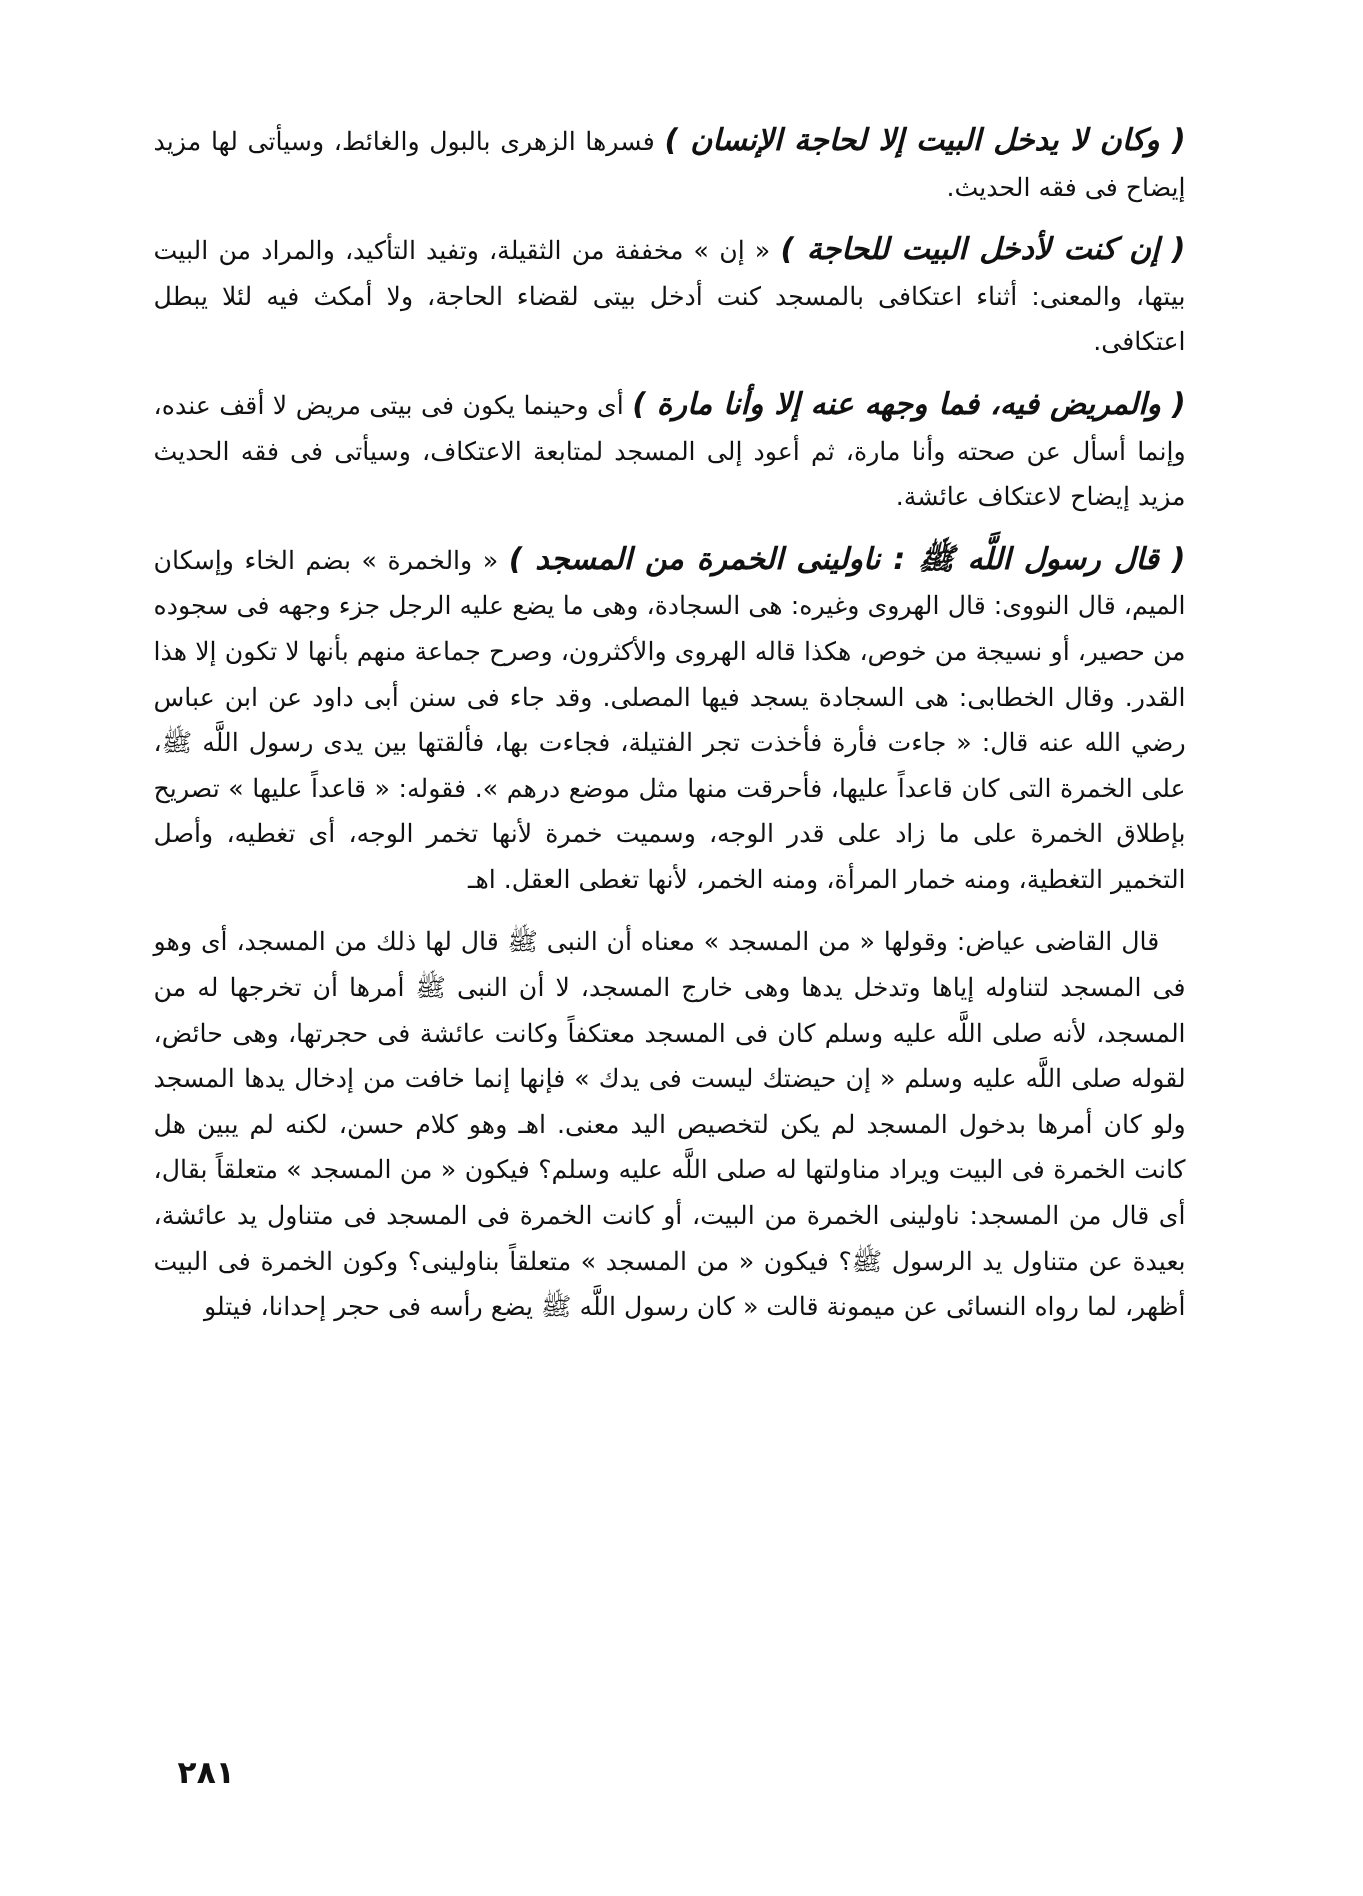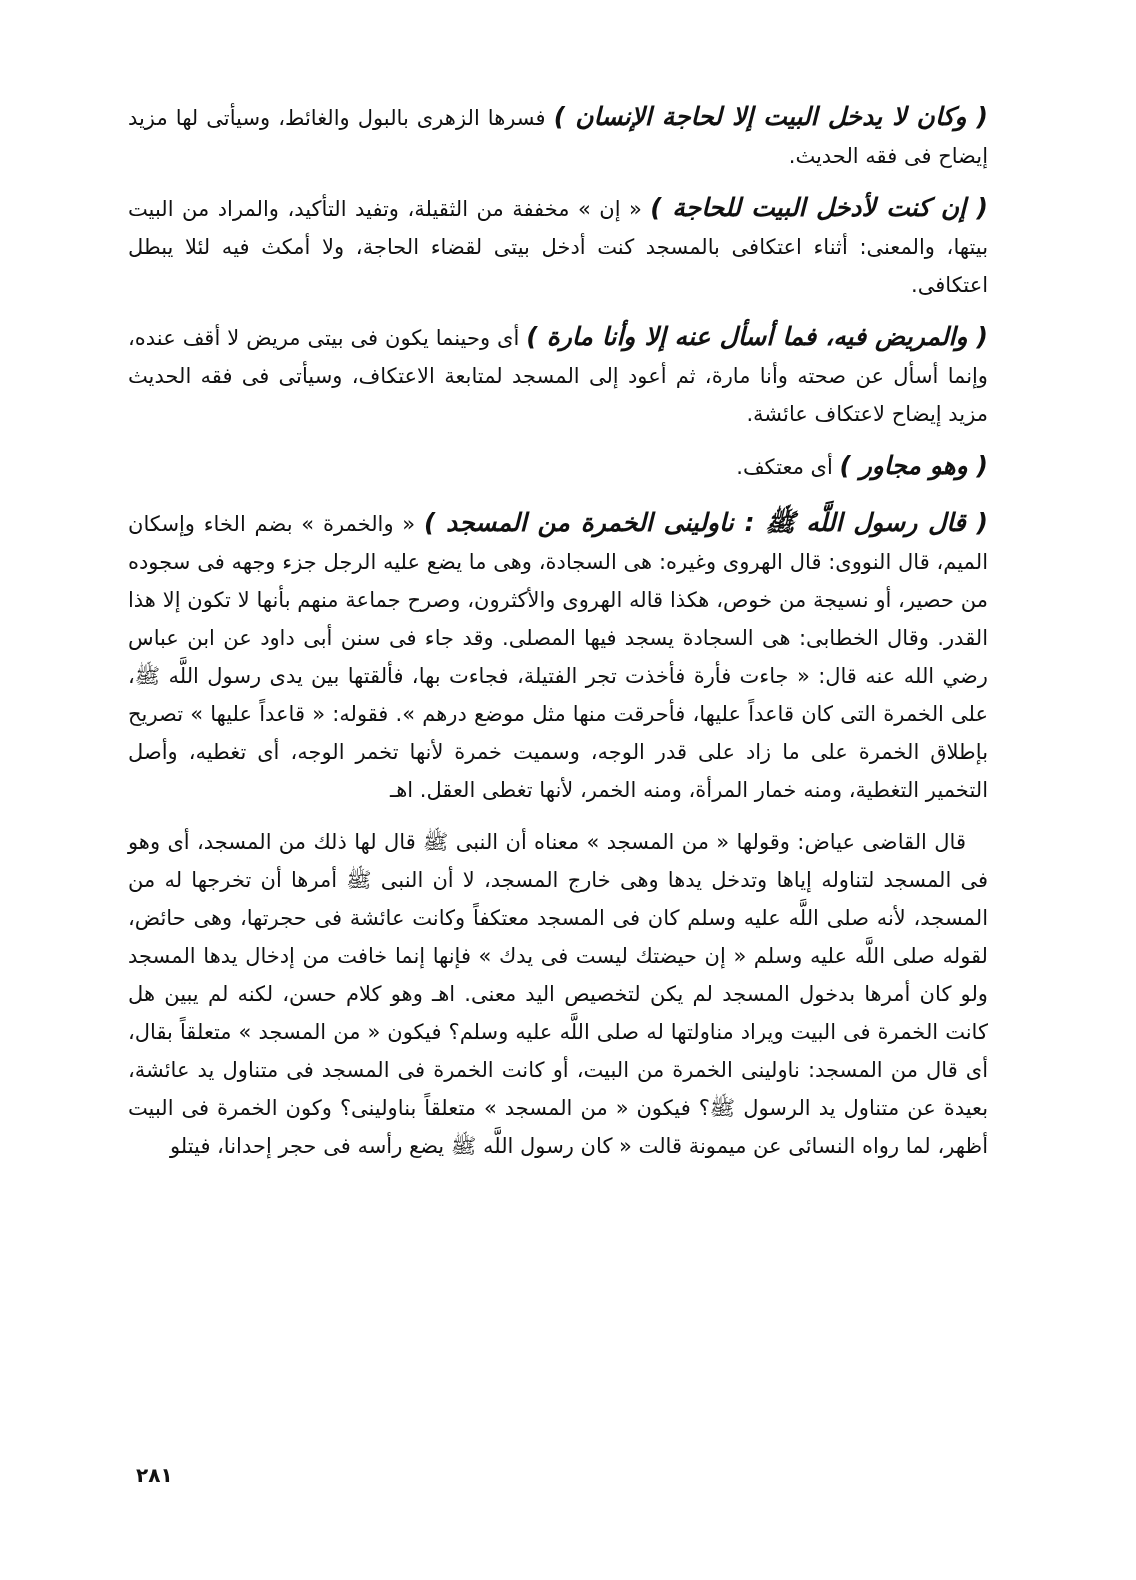--- a/index.html
+++ b/index.html
@@ -16,41 +16,38 @@
       font-size: 21px; line-height: 38px; margin: 0 0 14px 0;
       text-align: justify; text-align-last: right;
     }
     .para.indent { text-indent: 22px; }
     .head {
       font-weight: bold; font-size: 25px; font-style: italic;
     }
     .para.short { margin-bottom: 18px; }
     .gap-top { }
     .page-number {
-      position: absolute; left: 136px; top: 1463px;
-      font-size: 20px; font-weight: bold; direction: rtl;
+      position: absolute; left: 148px; top: 1463px;
+      font-size: 26px; font-weight: bold; direction: rtl;
       font-family: "DejaVu Sans", sans-serif;
       text-align: right;
     }
   </style>
 </head>
 <body>
 
 <div class="page">
   <p class="para">
     <span class="head">( وكان لا يدخل البيت إلا لحاجة الإنسان )</span><span> فسرها الزهرى بالبول والغائط، وسيأتى لها مزيد إيضاح فى فقه الحديث.</span>
   </p>
   <p class="para">
     <span class="head">( إن كنت لأدخل البيت للحاجة )</span><span> « إن » مخففة من الثقيلة، وتفيد التأكيد، والمراد من البيت بيتها، والمعنى: أثناء اعتكافى بالمسجد كنت أدخل بيتى لقضاء الحاجة، ولا أمكث فيه لئلا يبطل اعتكافى.</span>
   </p>
   <p class="para">
-    <span class="head">( والمريض فيه، فما أسأل عنه إلا وأنا مارة )</span><span> أى وحينما يكون فى بيتى مريض لا أقف عنده، وإنما أسأل عن صحته وأنا مارة، ثم أعود إلى المسجد لمتابعة الاعتكاف، وسيأتى فى فقه الحديث مزيد إيضاح لاعتكاف عائشة.</span>
-  </p>
-  <p class="para short">
-    <span class="head">( وهو مجاور )</span><span> أى معتكف.</span>
+    <span class="head">( والمريض فيه، فما وجهه عنه إلا وأنا مارة )</span><span> أى وحينما يكون فى بيتى مريض لا أقف عنده، وإنما أسأل عن صحته وأنا مارة، ثم أعود إلى المسجد لمتابعة الاعتكاف، وسيأتى فى فقه الحديث مزيد إيضاح لاعتكاف عائشة.</span>
   </p>
   <p class="para">
     <span class="head">( قال رسول اللَّه ﷺ : ناولينى الخمرة من المسجد )</span><span> « والخمرة » بضم الخاء وإسكان الميم، قال النووى: قال الهروى وغيره: هى السجادة، وهى ما يضع عليه الرجل جزء وجهه فى سجوده من حصير، أو نسيجة من خوص، هكذا قاله الهروى والأكثرون، وصرح جماعة منهم بأنها لا تكون إلا هذا القدر. وقال الخطابى: هى السجادة يسجد فيها المصلى. وقد جاء فى سنن أبى داود عن ابن عباس رضي الله عنه قال: « جاءت فأرة فأخذت تجر الفتيلة، فجاءت بها، فألقتها بين يدى رسول اللَّه ﷺ، على الخمرة التى كان قاعداً عليها، فأحرقت منها مثل موضع درهم ». فقوله: « قاعداً عليها » تصريح بإطلاق الخمرة على ما زاد على قدر الوجه، وسميت خمرة لأنها تخمر الوجه، أى تغطيه، وأصل التخمير التغطية، ومنه خمار المرأة، ومنه الخمر، لأنها تغطى العقل. اهـ</span>
   </p>
   <p class="para indent gap-top">قال القاضى عياض: وقولها « من المسجد » معناه أن النبى ﷺ قال لها ذلك من المسجد، أى وهو فى المسجد لتناوله إياها وتدخل يدها وهى خارج المسجد، لا أن النبى ﷺ أمرها أن تخرجها له من المسجد، لأنه صلى اللَّه عليه وسلم كان فى المسجد معتكفاً وكانت عائشة فى حجرتها، وهى حائض، لقوله صلى اللَّه عليه وسلم « إن حيضتك ليست فى يدك » فإنها إنما خافت من إدخال يدها المسجد ولو كان أمرها بدخول المسجد لم يكن لتخصيص اليد معنى. اهـ وهو كلام حسن، لكنه لم يبين هل كانت الخمرة فى البيت ويراد مناولتها له صلى اللَّه عليه وسلم؟ فيكون « من المسجد » متعلقاً بقال، أى قال من المسجد: ناولينى الخمرة من البيت، أو كانت الخمرة فى المسجد فى متناول يد عائشة، بعيدة عن متناول يد الرسول ﷺ؟ فيكون « من المسجد » متعلقاً بناولينى؟ وكون الخمرة فى البيت أظهر، لما رواه النسائى عن ميمونة قالت « كان رسول اللَّه ﷺ يضع رأسه فى حجر إحدانا، فيتلو</p>
 </div>
 
 <div class="page-number">٢٨١</div>
 
 </body></html>

